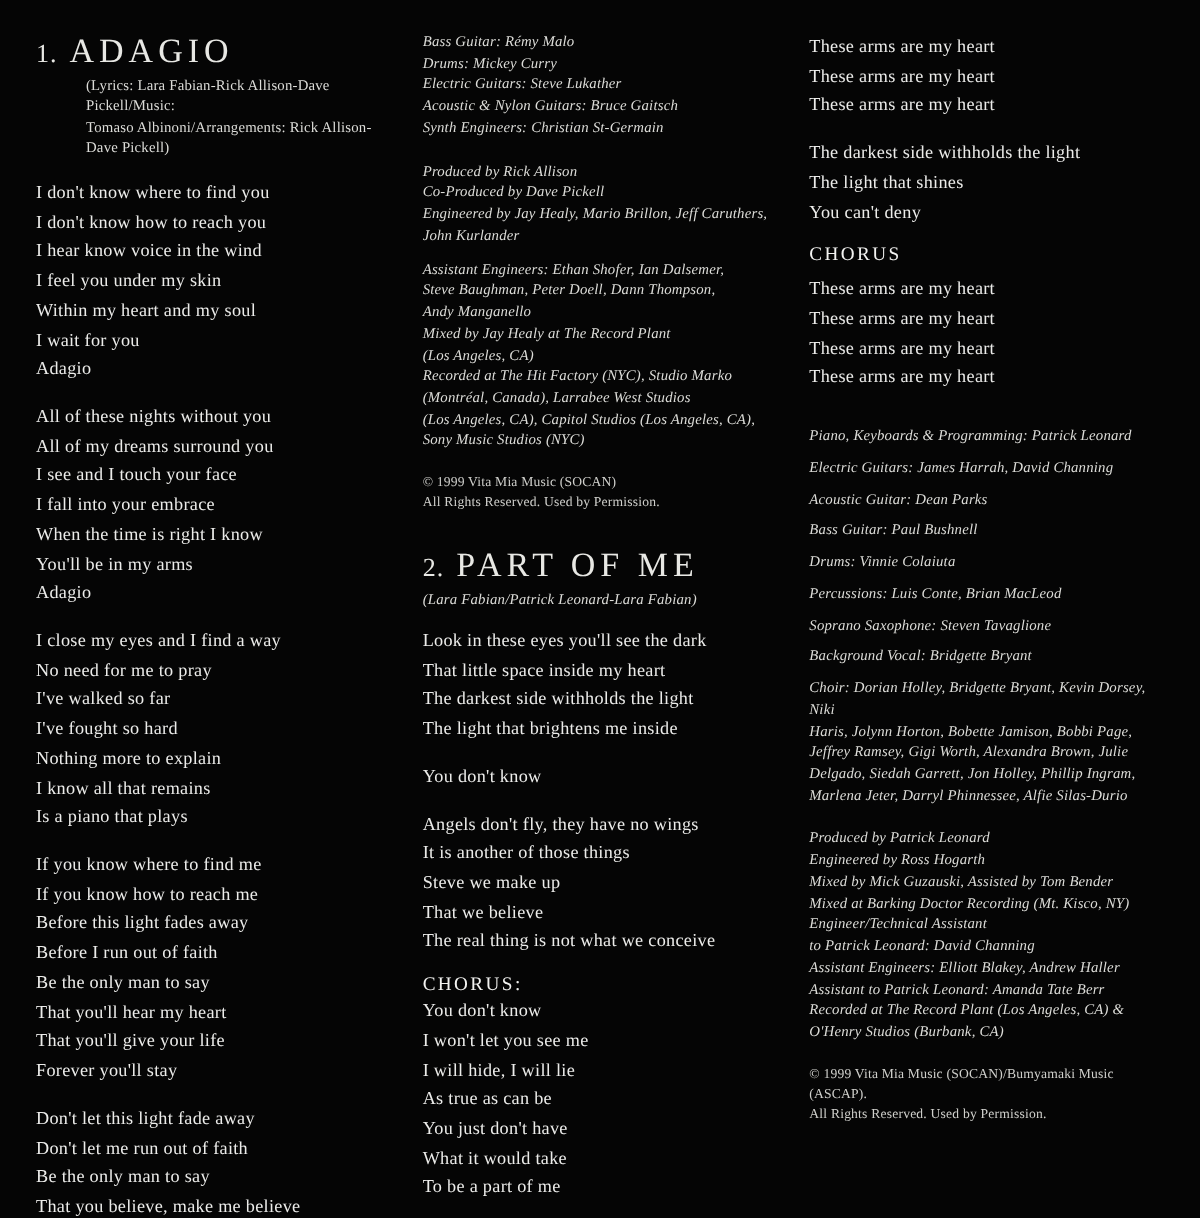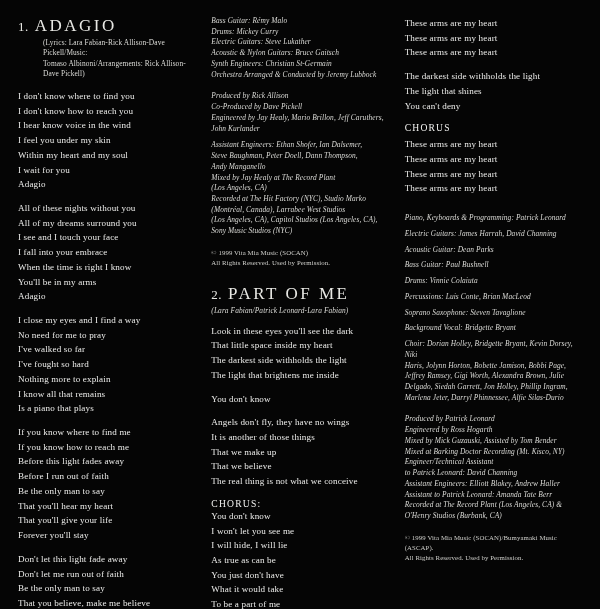--- a/index.html
+++ b/index.html
@@ -156,21 +156,20 @@
     </div>
 
   </div>
 
   <div class="col col-2">
     <p class="meta">Bass Guitar: Rémy Malo</p>
     <p class="meta">Drums: Mickey Curry</p>
     <p class="meta">Electric Guitars: Steve Lukather</p>
     <p class="meta">Acoustic &amp; Nylon Guitars: Bruce Gaitsch</p>
     <p class="meta">Synth Engineers: Christian St-Germain</p>
-    <p class="meta">Orchestra Arranged &amp; Conducted by Jeremy Lubbock</p>
 
     <div class="block-gap-md"></div>
 
     <p class="meta">Produced by Rick Allison</p>
     <p class="meta">Co-Produced by Dave Pickell</p>
     <p class="meta">Engineered by Jay Healy, Mario Brillon, Jeff Caruthers,</p>
     <p class="meta">John Kurlander</p>
     <div class="block-gap-sm"></div>
     <p class="meta">Assistant Engineers: Ethan Shofer, Ian Dalsemer,</p>
     <p class="meta">Steve Baughman, Peter Doell, Dann Thompson,</p>
@@ -195,21 +194,21 @@
     <div class="lyric-block" style="margin-top:0;">
       <p class="lyric">Look in these eyes you'll see the dark</p>
       <p class="lyric">That little space inside my heart</p>
       <p class="lyric">The darkest side withholds the light</p>
       <p class="lyric">The light that brightens me inside</p>
 
       <p class="lyric gap">You don't know</p>
 
       <p class="lyric gap">Angels don't fly, they have no wings</p>
       <p class="lyric">It is another of those things</p>
-      <p class="lyric">That we make up</p>
+      <p class="lyric">Steve we make up</p>
       <p class="lyric">That we believe</p>
       <p class="lyric">The real thing is not what we conceive</p>
 
       <p class="section-head">CHORUS:</p>
       <p class="lyric">You don't know</p>
       <p class="lyric">I won't let you see me</p>
       <p class="lyric">I will hide, I will lie</p>
       <p class="lyric">As true as can be</p>
       <p class="lyric">You just don't have</p>
       <p class="lyric">What it would take</p>

